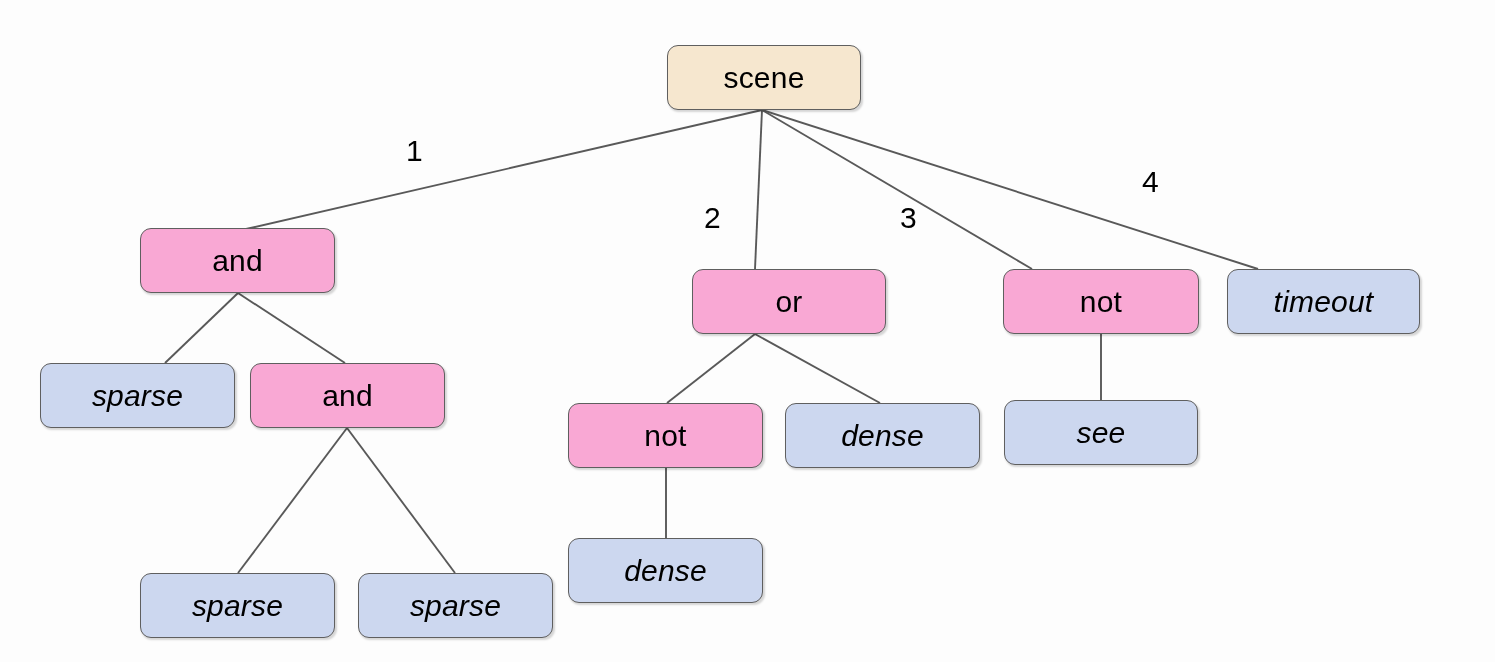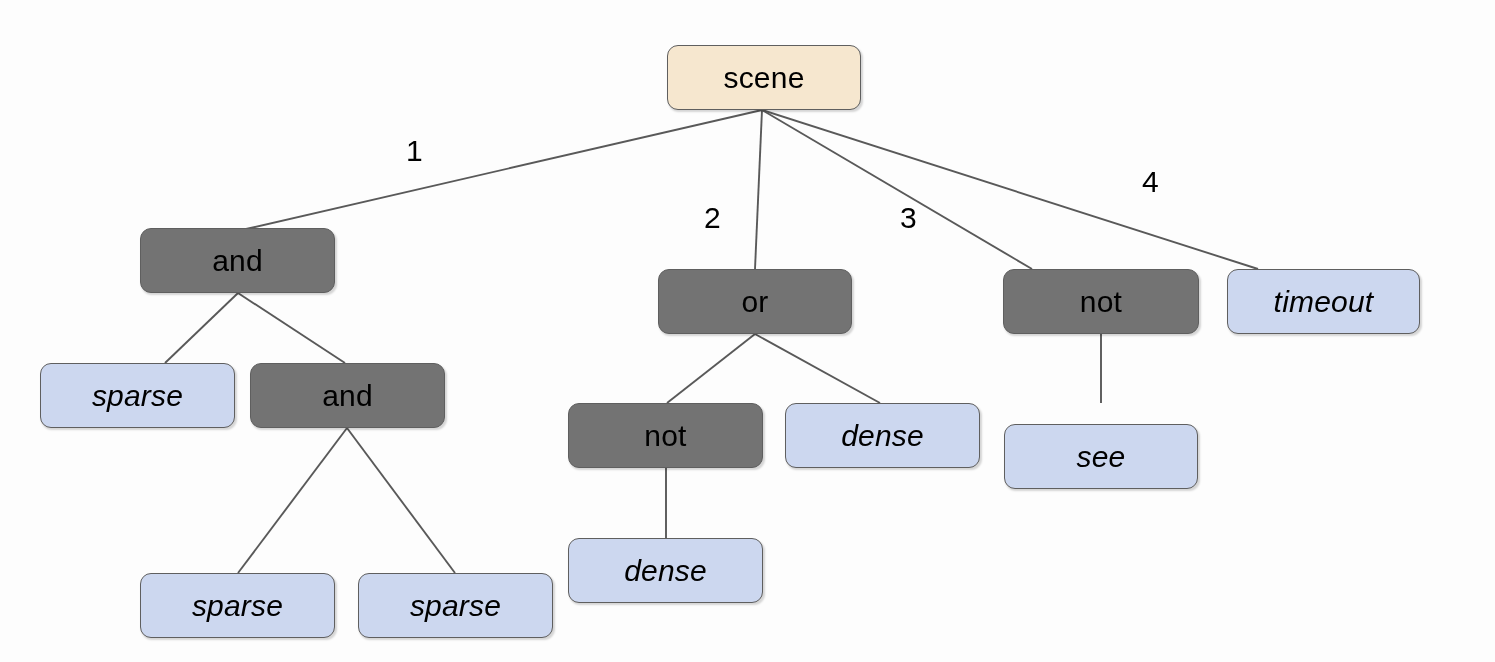--- a/index.html
+++ b/index.html
@@ -33,21 +33,21 @@
     border: 1.6px solid #5f5f5f;
     border-radius: 11px;
     box-shadow: 1.5px 2px 2px rgba(0,0,0,0.16);
     color: #000000;
     font-size: 30px;
     line-height: 1;
     letter-spacing: 0.2px;
     white-space: nowrap;
     z-index: 2;
   }
-  .node.op   { background: #737373; }
+  .node.op   { background: #f9a8d4; }
   .node.leaf { background: #ccd7ef; font-style: italic; }
   .node.root { background: #f6e7cf; }
   .edge-label {
     position: absolute;
     color: #000000;
     font-size: 30px;
     line-height: 1;
     z-index: 3;
     white-space: nowrap;
   }
@@ -66,28 +66,28 @@
       <line x1="347" y1="428" x2="238" y2="573" stroke="#595959" stroke-width="1.9"></line>
       <line x1="347" y1="428" x2="455" y2="573" stroke="#595959" stroke-width="1.9"></line>
       <line x1="755" y1="334" x2="667" y2="403" stroke="#595959" stroke-width="1.9"></line>
       <line x1="755" y1="334" x2="880" y2="403" stroke="#595959" stroke-width="1.9"></line>
       <line x1="666" y1="468" x2="666" y2="538" stroke="#595959" stroke-width="1.9"></line>
       <line x1="1101" y1="334" x2="1101" y2="403" stroke="#595959" stroke-width="1.9"></line>
     </svg>
   <div id="node-layer">
       <div class="node root" style="left: 667px; top: 45px; width: 194px; height: 65px;">scene</div>
       <div class="node op" style="left: 140px; top: 228px; width: 195px; height: 65px;">and</div>
-      <div class="node op" style="left: 658px; top: 269px; width: 194px; height: 65px;">or</div>
+      <div class="node op" style="left: 692px; top: 269px; width: 194px; height: 65px;">or</div>
       <div class="node op" style="left: 1003px; top: 269px; width: 196px; height: 65px;">not</div>
       <div class="node leaf" style="left: 1227px; top: 269px; width: 193px; height: 65px;">timeout</div>
       <div class="node leaf" style="left: 40px; top: 363px; width: 195px; height: 65px;">sparse</div>
       <div class="node op" style="left: 250px; top: 363px; width: 195px; height: 65px;">and</div>
       <div class="node op" style="left: 568px; top: 403px; width: 195px; height: 65px;">not</div>
       <div class="node leaf" style="left: 785px; top: 403px; width: 195px; height: 65px;">dense</div>
-      <div class="node leaf" style="left: 1004px; top: 424px; width: 194px; height: 65px;">see</div>
+      <div class="node leaf" style="left: 1004px; top: 400px; width: 194px; height: 65px;">see</div>
       <div class="node leaf" style="left: 568px; top: 538px; width: 195px; height: 65px;">dense</div>
       <div class="node leaf" style="left: 140px; top: 573px; width: 195px; height: 65px;">sparse</div>
       <div class="node leaf" style="left: 358px; top: 573px; width: 195px; height: 65px;">sparse</div>
     </div>
   <div id="label-layer">
       <div class="edge-label" style="left: 406px; top: 136px;">1</div>
       <div class="edge-label" style="left: 704px; top: 203px;">2</div>
       <div class="edge-label" style="left: 900px; top: 203px;">3</div>
       <div class="edge-label" style="left: 1142px; top: 167px;">4</div>
     </div>

